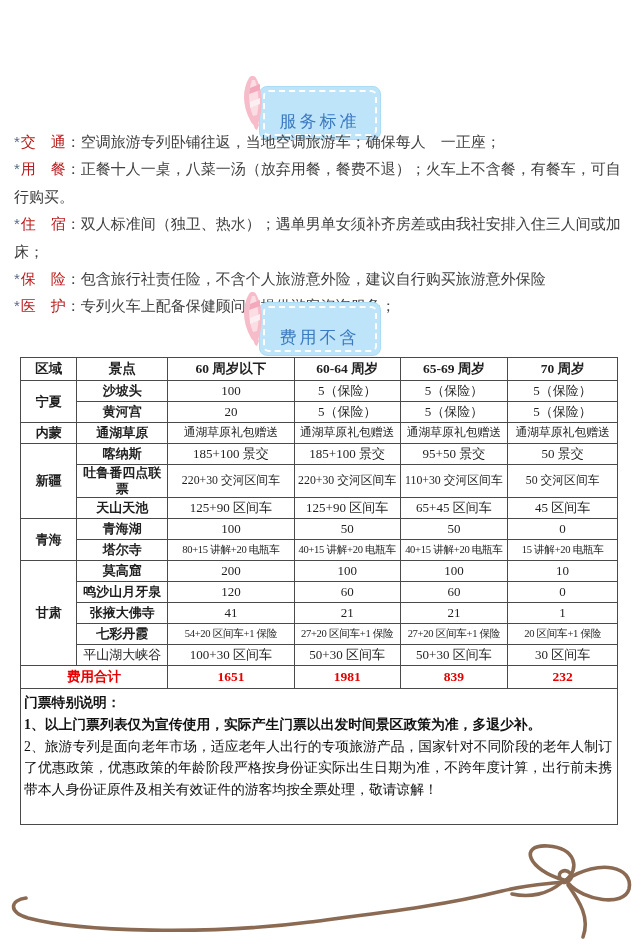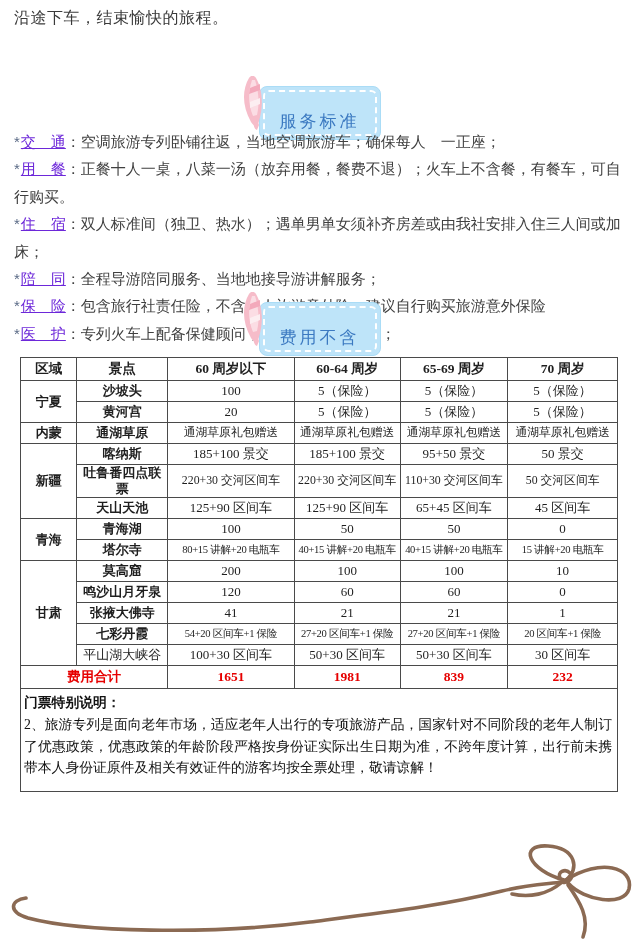--- a/index.html
+++ b/index.html
@@ -39,21 +39,21 @@
     position:absolute; left:-22px; top:-11px;
     width:36px; height:54px;
   }
 
   
   .svc-block {
     position:absolute; left:14px; top:128px; width:614px;
     font-size:15px; line-height:27.4px; color:#404040;
   }
   .svc .star { color:#5a6a86; margin-right:1px; }
-  .svc .lbl { color:#6d28d9;text-decoration:underline; }
+  .svc .lbl { color:#b91c1c; }
 
   
   .tbl-wrap { position:absolute; left:20px; top:357px; width:598px; }
   table.fees {
     border-collapse:collapse; width:598px; table-layout:fixed;
     font-family:"Liberation Serif", serif;
   }
   table.fees th, table.fees td {
     border:1px solid #4a4a4a;
     text-align:center; vertical-align:middle;
@@ -66,55 +66,53 @@
   td.val    { font-size:12.5px; }
   td.val.tight { font-size:10.6px; letter-spacing:-0.3px; white-space:nowrap; }
   td.val.semi  { font-size:11.8px; white-space:nowrap; }
   tr.boldrow td { font-weight:normal; }
   tr.total td { color:#e60000; font-weight:bold; font-size:13.5px; height:23px; }
 
   
   .notes {
     width:598px; margin-top:-1px;
     border:1px solid #4a4a4a;
-    padding:3px 5px 12px 3px;
+    padding:3px 5px 23px 3px;
     font-family:"Liberation Serif", serif;
     font-size:13.8px; line-height:21.8px; color:#111111;
     text-align:justify;
   }
   .notes .bold { font-weight:bold; }
 
   
   .bow { position:absolute; left:0; top:842px; width:639px; height:102px; pointer-events:none; }
 </style>
 </head>
 <body>
 
 <div class="page">
 
-  <div class="intro">沿途下车，结束愉快的旅程。</div>
 
   <div class="banner-wrap b1">
     <div class="banner">
       <svg class="feather" viewBox="0 0 36 54">
         <path d="M11 2 C4 14 4 30 13 46 C16 51 20 51 21 45 C26 29 24 12 18 2 C16 -1 13 -1 11 2 Z" fill="#f6bcc9"></path>
         <path d="M14 4 C10 16 10 28 15 40 L19 39 C22 26 20 13 17 4 Z" fill="#fbdde4"></path>
         <path d="M12 12 L22 8 L22 14 L11 18 Z" fill="#f3a9bb"></path>
         <path d="M12 26 L22 22 L22 28 L12 32 Z" fill="#fceef1"></path>
         <path d="M16 44 C15 49 16 53 19 54 L21 49 C20 46 19 45 18 43 Z" fill="#f6bcc9"></path>
       </svg>
       <span>服务标准</span>
     </div>
   </div>
 
   <div class="svc-block">
     <div class="svc"><span class="star">*</span><span class="lbl">交　通</span><span class="txt">：空调旅游专列卧铺往返，当地空调旅游车；确保每人　一正座；</span></div>
     <div class="svc"><span class="star">*</span><span class="lbl">用　餐</span><span class="txt">：正餐十人一桌，八菜一汤（放弃用餐，餐费不退）；火车上不含餐，有餐车，可自行购买。</span></div>
     <div class="svc"><span class="star">*</span><span class="lbl">住　宿</span><span class="txt">：双人标准间（独卫、热水）；遇单男单女须补齐房差或由我社安排入住三人间或加床；</span></div>
-    <div class="svc"><span class="star">*</span><span class="lbl">陪　同</span><span class="txt">：全程导游陪同服务、当地地接导游讲解服务；</span></div>
     <div class="svc"><span class="star">*</span><span class="lbl">保　险</span><span class="txt">：包含旅行社责任险，不含个人旅游意外险，建议自行购买旅游意外保险</span></div>
     <div class="svc"><span class="star">*</span><span class="lbl">医　护</span><span class="txt">：专列火车上配备保健顾问，提供游客咨询服务；</span></div>
   </div>
 
   <div class="banner-wrap b2">
     <div class="banner">
       <svg class="feather" viewBox="0 0 36 54">
         <path d="M11 2 C4 14 4 30 13 46 C16 51 20 51 21 45 C26 29 24 12 18 2 C16 -1 13 -1 11 2 Z" fill="#f6bcc9"></path>
         <path d="M14 4 C10 16 10 28 15 40 L19 39 C22 26 20 13 17 4 Z" fill="#fbdde4"></path>
         <path d="M12 12 L22 8 L22 14 L11 18 Z" fill="#f3a9bb"></path>
@@ -247,20 +245,21 @@
           <td>1651</td>
           <td>1981</td>
           <td>839</td>
           <td>232</td>
         </tr>
       </tbody>
     </table>
 
     <div class="notes">
       <div class="bold">门票特别说明：</div>
+      <div class="bold">1、以上门票列表仅为宣传使用，实际产生门票以出发时间景区政策为准，多退少补。</div>
       <div>2、旅游专列是面向老年市场，适应老年人出行的专项旅游产品，国家针对不同阶段的老年人制订了优惠政策，优惠政策的年龄阶段严格按身份证实际出生日期为准，不跨年度计算，出行前未携带本人身份证原件及相关有效证件的游客均按全票处理，敬请谅解！</div>
     </div>
   </div>
 
   <svg class="bow" viewBox="0 0 639 102">
     <g fill="none" stroke="#8b6a53" stroke-width="3.6" stroke-linecap="round">
       <path d="M 26 56 C 10 58 8 70 28 76 C 80 90 210 93 310 80 C 395 69 445 63 502 49 C 527 43 548 42 562 40"></path>
       <path d="M 564 38 C 528 28 518 2 548 4 C 576 6 580 27 566 38"></path>
       <path d="M 566 38 C 600 16 634 25 629 47 C 624 65 584 59 568 41"></path>
       <path d="M 561 41 C 548 52 530 56 512 52"></path>

